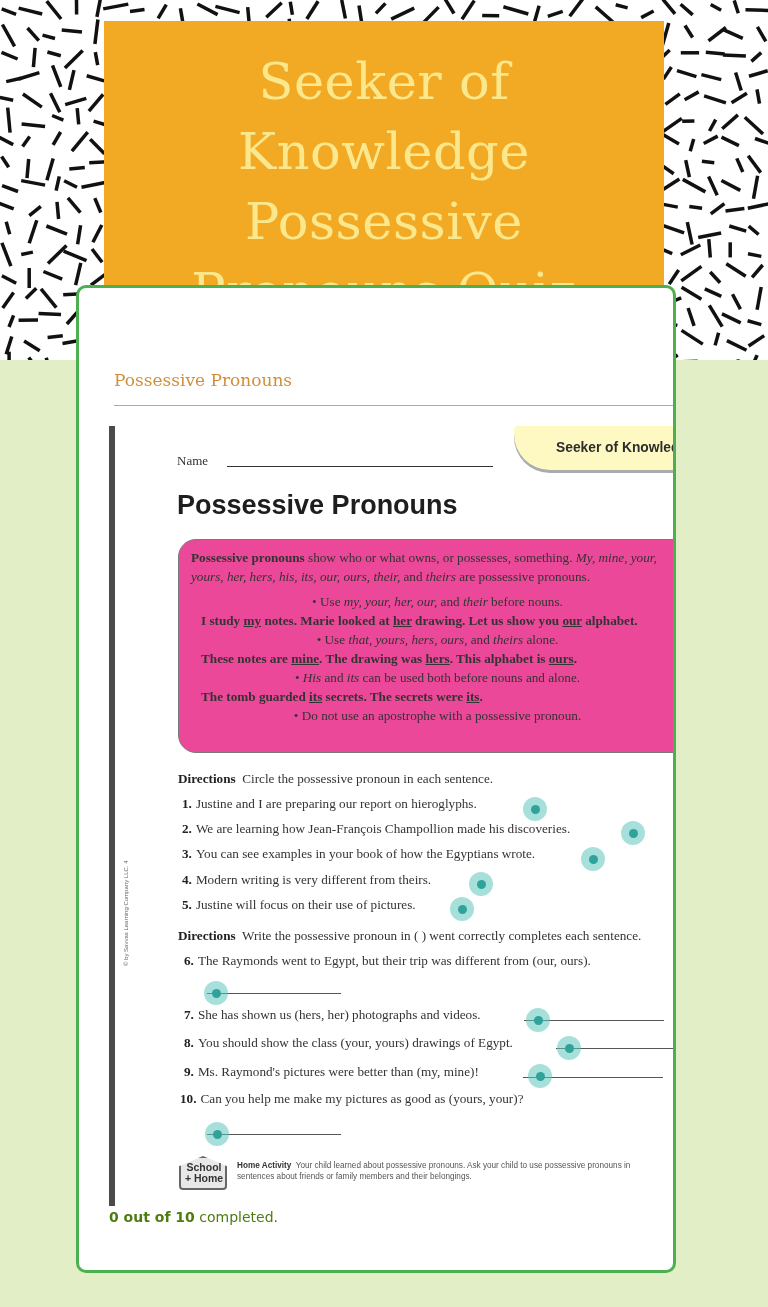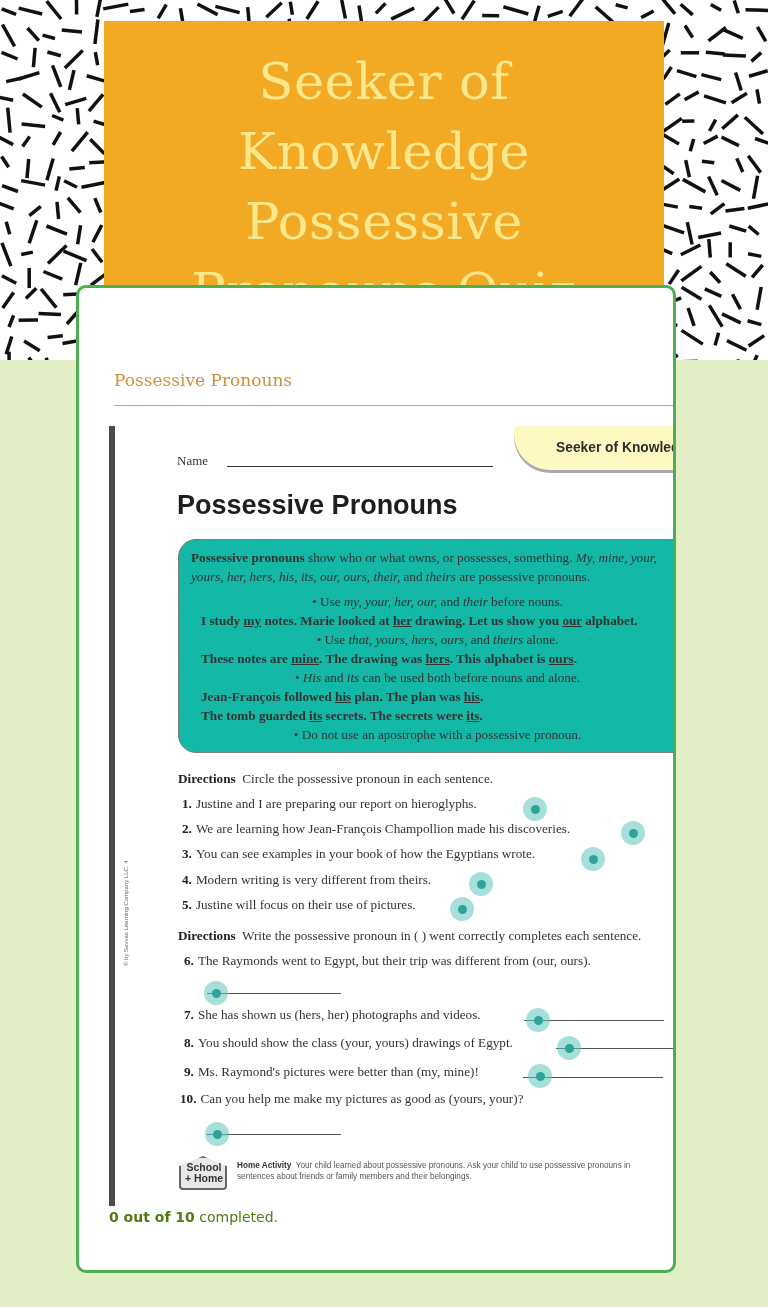--- a/index.html
+++ b/index.html
@@ -60,21 +60,21 @@
   .name-label { position: absolute; left: 68px; top: 27px; font-family: "Liberation Serif", serif; font-size: 13px; color: #333; }
   .name-line { position: absolute; left: 118px; top: 40px; width: 266px; height: 1px; background: #333; }
 
   .ws-heading {
     position: absolute; left: 68px; top: 64px;
     font-family: "Liberation Sans", sans-serif; font-weight: bold; font-size: 27px; color: #1e1e1e;
   }
 
   .rule-box {
     position: absolute; left: 69px; top: 113px; width: 519px; height: 214px;
-    border: 1.5px solid #7a7a7a; border-radius: 18px; background: #14b8a6;
+    border: 1.5px solid #7a7a7a; border-radius: 18px; background: #ec4899;
     padding: 8px 12px;
     font-family: "Liberation Serif", serif; font-size: 13.2px; line-height: 19px; color: #333;
   }
   .rule-box .intro { margin-bottom: 6px; }
   .rule-box .bullet { padding-left: 10px; text-indent: -10px; text-align: center; }
   .rule-box .example { padding-left: 10px; font-weight: bold; }
   .rule-box u { text-decoration: underline; }
 
   .directions {
     position: absolute; left: 69px;
@@ -757,21 +757,20 @@
 
     <div class="rule-box">
       <div class="intro">
         <b>Possessive pronouns</b><span> show who or what owns, or possesses, something. </span><i>My, mine, your, yours, her, hers, his, its, our, ours, their,</i><span> and </span><i>theirs</i><span> are possessive pronouns.</span>
       </div>
       <div class="bullet">• <span>Use <i>my, your, her, our,</i> and <i>their</i> before nouns.</span></div>
       <div class="example">I study <u>my</u> notes. Marie looked at <u>her</u> drawing. Let us show you <u>our</u> alphabet.</div>
       <div class="bullet">• <span>Use <i>that, yours, hers, ours,</i> and <i>theirs</i> alone.</span></div>
       <div class="example">These notes are <u>mine</u>. The drawing was <u>hers</u>. This alphabet is <u>ours</u>.</div>
       <div class="bullet">• <span><i>His</i> and <i>its</i> can be used both before nouns and alone.</span></div>
-      <div class="example">Jean-François followed <u>his</u> plan. The plan was <u>his</u>.</div>
       <div class="example">The tomb guarded <u>its</u> secrets. The secrets were <u>its</u>.</div>
       <div class="bullet">• <span>Do not use an apostrophe with a possessive pronoun.</span></div>
     </div>
 
     <div class="directions" style="top:345px">
       <b>Directions</b>&nbsp; <span>Circle the possessive pronoun in each sentence.</span>
     </div>
 
     <div class="q" style="left:73px;top:370px"><span class="num">1.</span><span>Justine and I are preparing our report on hieroglyphs.</span></div>
     <div class="q" style="left:73px;top:395px"><span class="num">2.</span><span>We are learning how Jean-François Champollion made his discoveries.</span></div>

